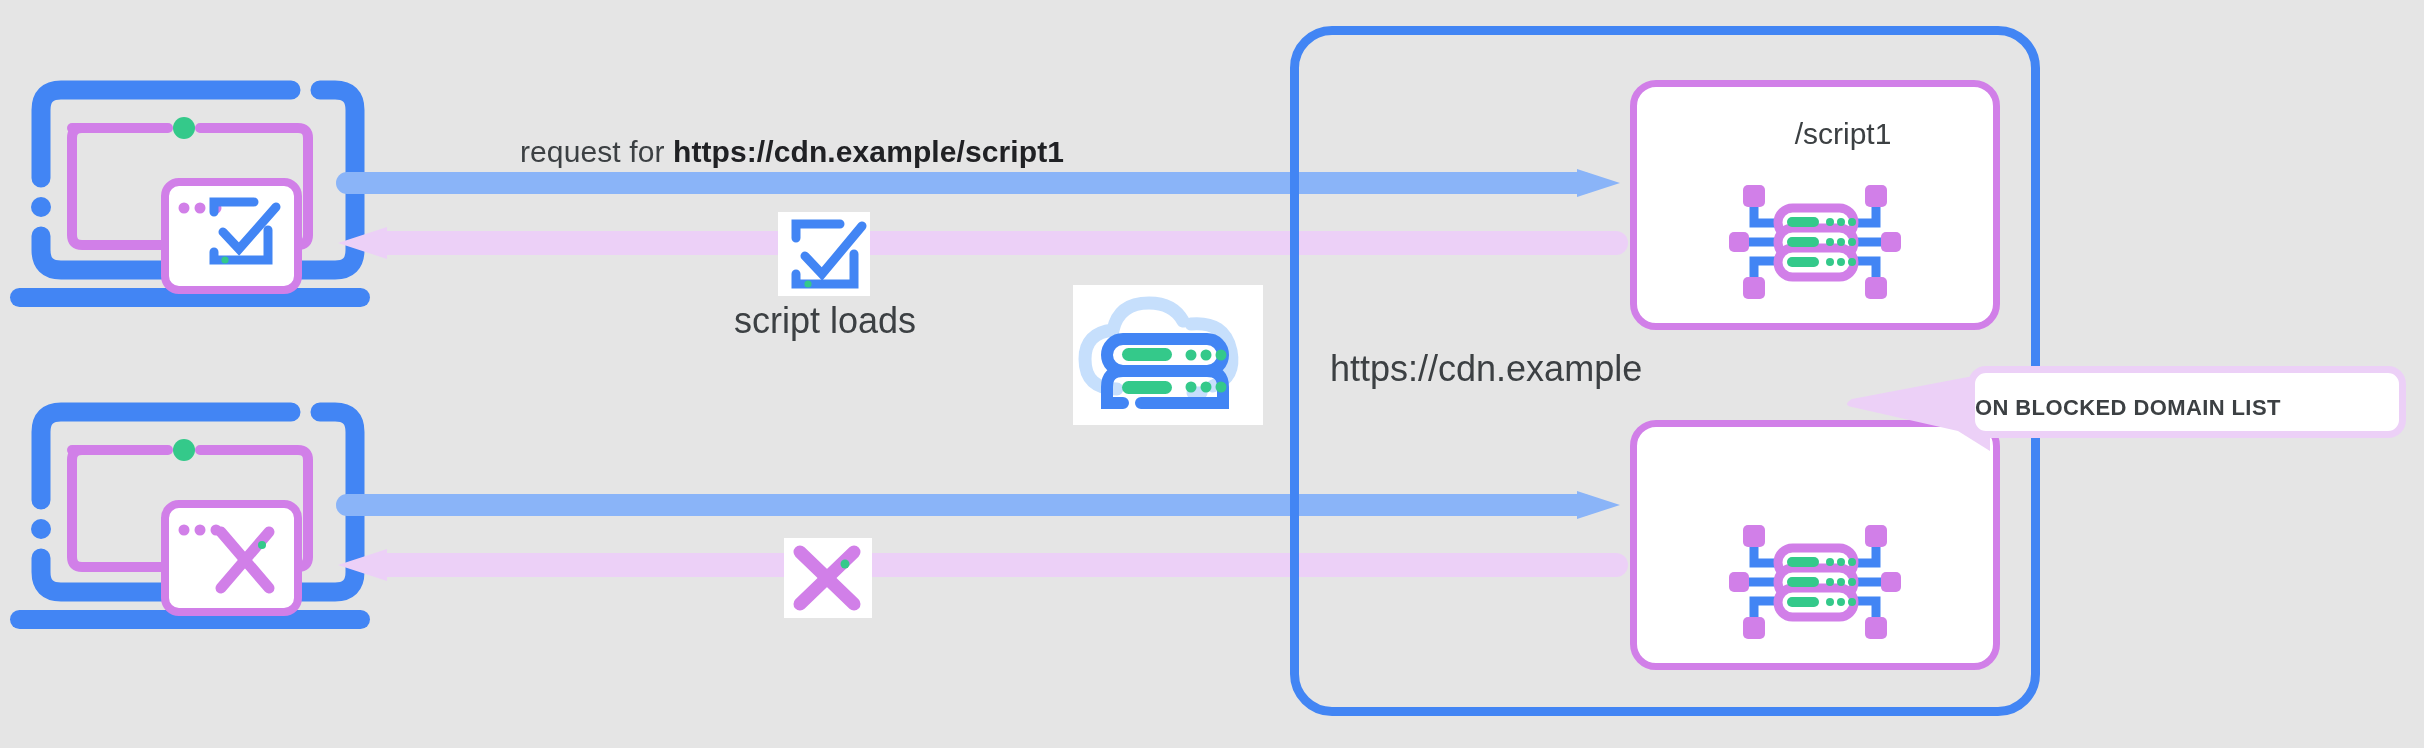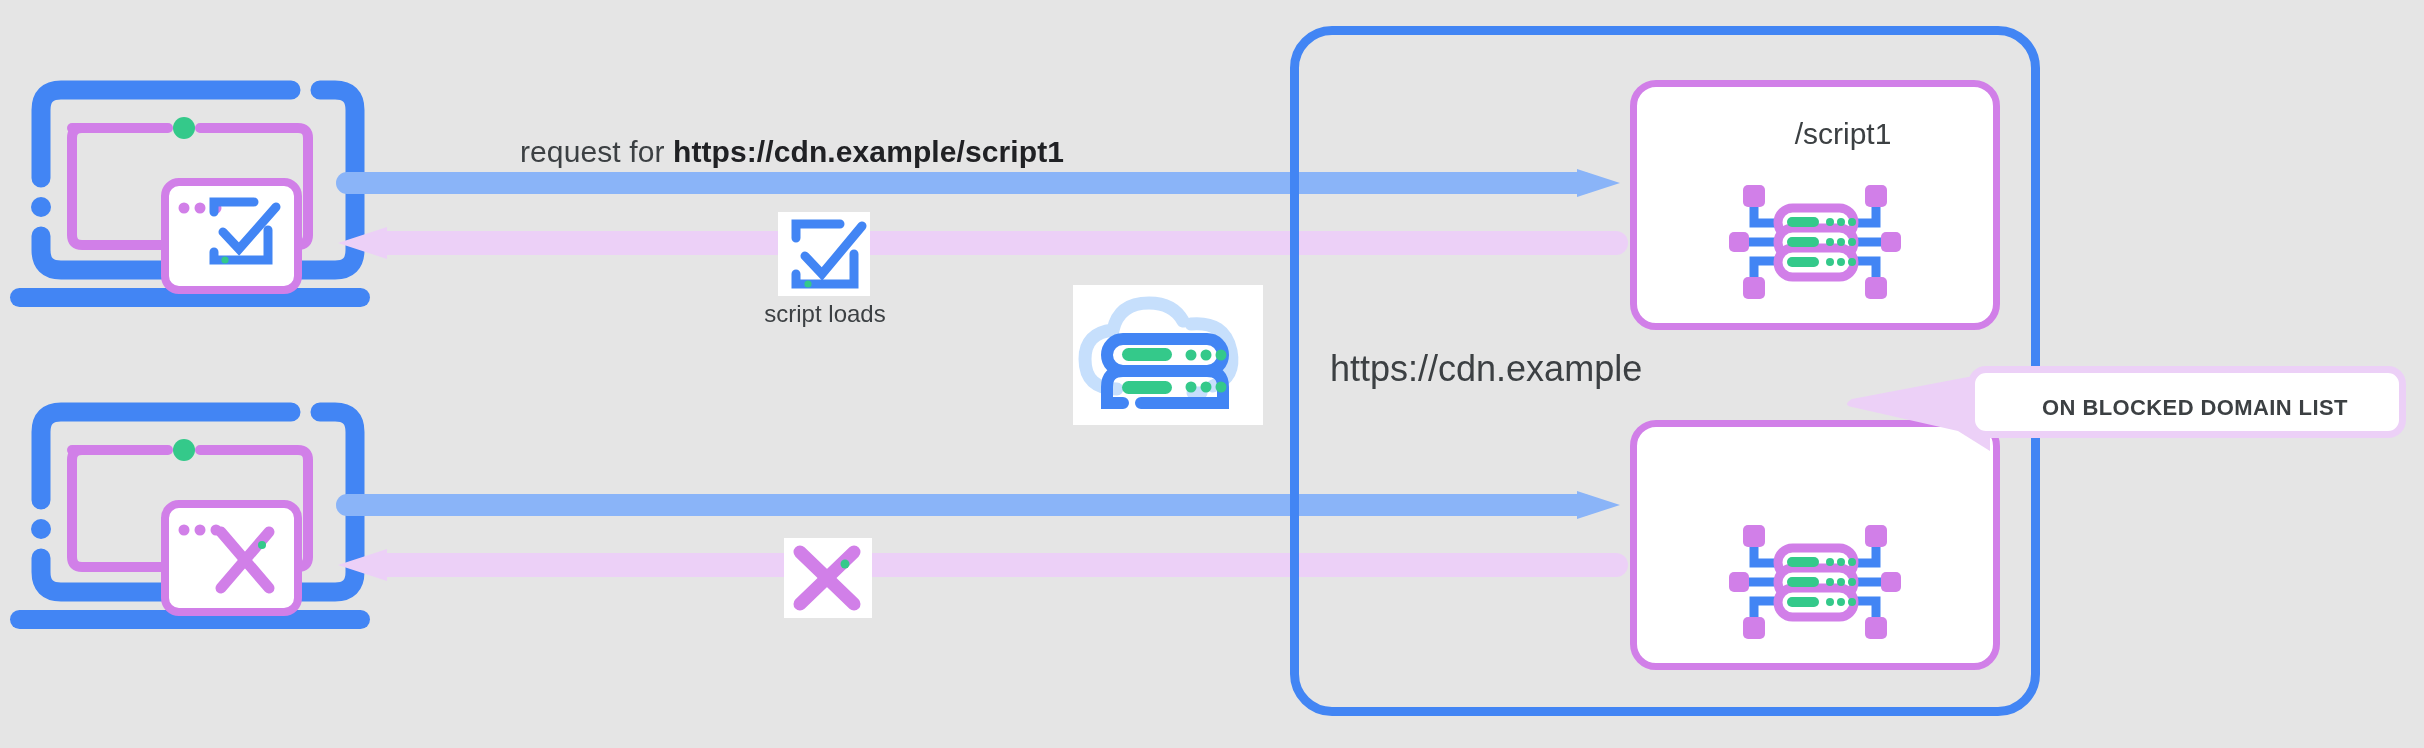--- a/index.html
+++ b/index.html
@@ -25,21 +25,21 @@
     position: absolute;
     font-size: 30px;
     color: #3c4043;
     white-space: nowrap;
     letter-spacing: .1px;
   }
   .req-label b { font-weight: 700; color: #202124; }
 
   .status-label {
     position: absolute;
-    font-size: 24px;
+    font-size: 36px;
     color: #3c4043;
     white-space: nowrap;
     text-align: center;
   }
 
   .cdn-label {
     position: absolute;
     font-size: 36px;
     color: #3c4043;
     white-space: nowrap;
@@ -306,16 +306,16 @@
           <circle cx="123" cy="79" r="4"></circle>
       </g>
     </svg>
   </div>
 
   <svg class="abs" style="left:1840px; top:355px;" width="260" height="110">
     <path d="M128 22 L150 22 L150 96 Q150 96 118 76 L12 52 Q2 50 12 44 Z" fill="#ecd0f7"></path>
   </svg>
 
   <div class="bubble" style="left:1968px; top:366px; width:438px; height:72px;">
-    <div class="bubble-text" style="left:0; right:0; top:22px; text-align:center; width:100%;padding-left:8px;">ON BLOCKED DOMAIN LIST</div>
+    <div class="bubble-text" style="left:0; right:0; top:22px; text-align:left; width:100%;">ON BLOCKED DOMAIN LIST</div>
   </div>
 
 </div>
 
 </body></html>

